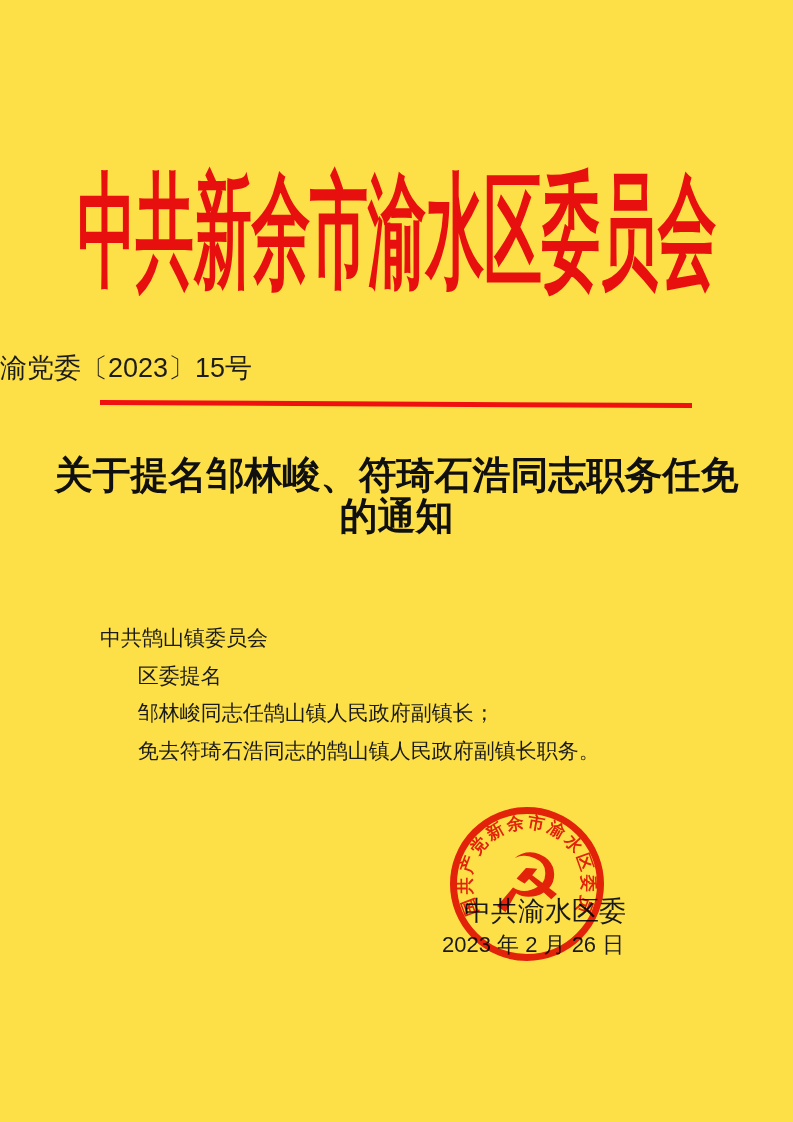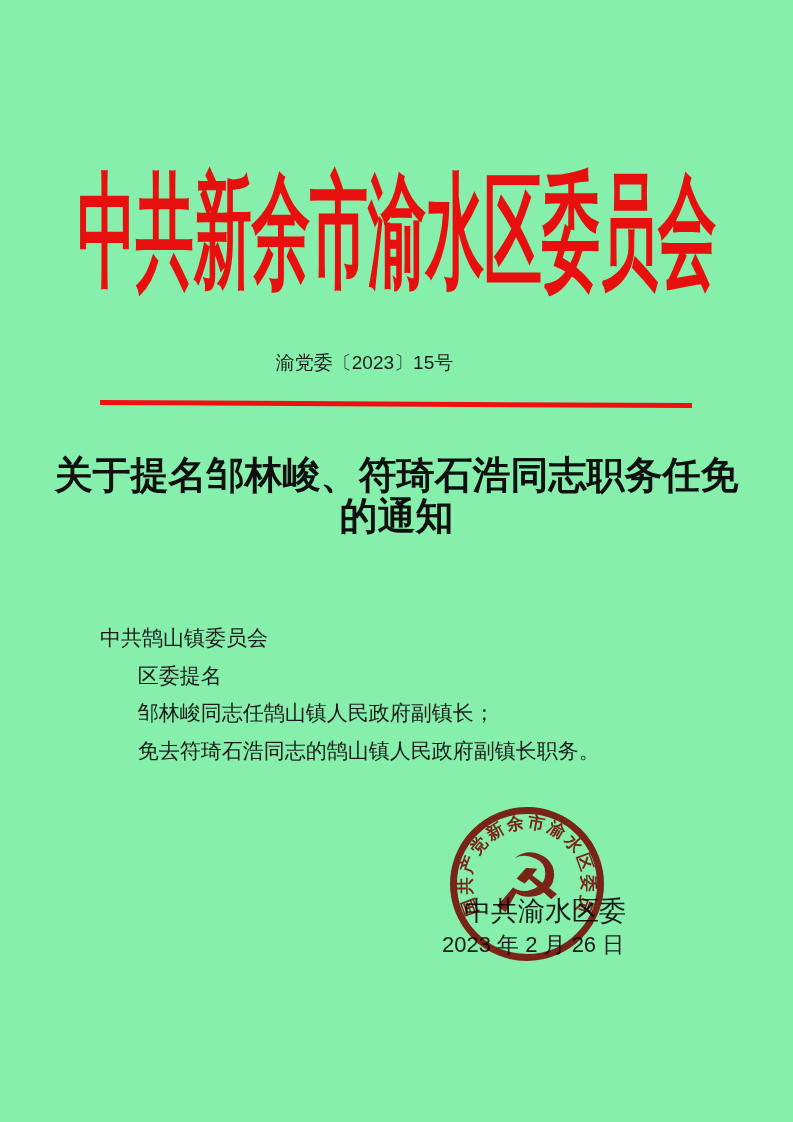--- a/index.html
+++ b/index.html
@@ -5,21 +5,21 @@
 <style>
   html,body{margin:0;padding:0;}
   body{
     width:793px;height:1122px;
     background:#ffffff;
     font-family:"Liberation Sans","DejaVu Sans",sans-serif;
     color:#161616;
     position:relative;
     overflow:hidden;
   }
-  .page{position:absolute;inset:0;background:#86efac;}
+  .page{position:absolute;inset:0;background:#fde047;}
 
   
   .redhead-wrap{
     position:absolute;top:168px;left:0;width:793px;height:130px;
     display:flex;justify-content:center;align-items:center;
     overflow:visible;
   }
   .redhead{
     font-family:"Liberation Serif","DejaVu Serif",serif;
     font-weight:bold;
@@ -27,22 +27,22 @@
     line-height:1.0;
     color:var(--red-header,#e8100e);
     white-space:nowrap;
     transform:scaleX(0.468);
     letter-spacing:0px;
   }
 
   
   .doc-number{
     position:absolute;top:350px;left:0;width:729px;
-    text-align:center;
-    font-size:19px;
+    text-align:left;
+    font-size:27px;
     color:#1c1c1c;
   }
 
   
   .red-rule{
     position:absolute;top:400px;left:100px;width:592px;height:4.5px;
     background:var(--red-rule,#f01010);
     transform:rotate(0.3deg);
     transform-origin:left center;
   }

